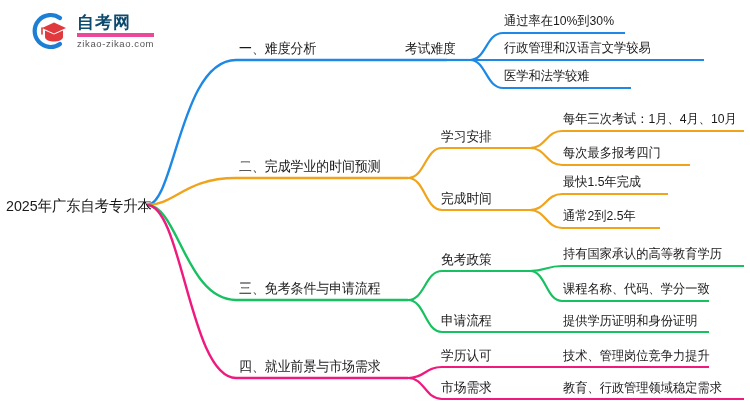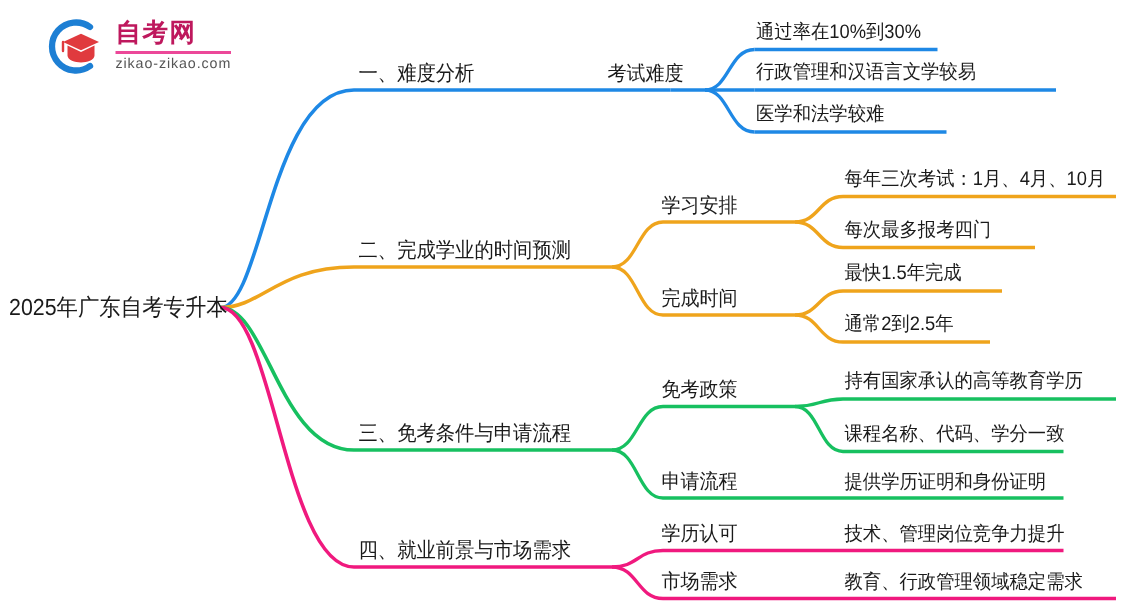--- a/index.html
+++ b/index.html
@@ -40,30 +40,29 @@
   }
   .logo-text-wrap {
     display: flex;
     flex-direction: column;
     align-items: flex-start;
     line-height: 1;
   }
   .logo-title {
     font-size: 17px;
     font-weight: bold;
-    color: #be185d;
+    color: #0c4a6e;
     letter-spacing: 1px;
     padding-bottom: 2px;
-    font-family: Liberation Mono, monospace;
   }
   .logo-url {
     font-size: 9.5px;
     color: #555555;
     letter-spacing: 0.6px;
-    border-top: 2px solid #ec4899;
+    border-top: 4px solid #ec4899;
     padding-top: 2px;
     width: 100%;
     box-sizing: border-box;
     text-align: center;
   }
 
   
   .node {
     position: absolute;
     color: #1a1a1a;

